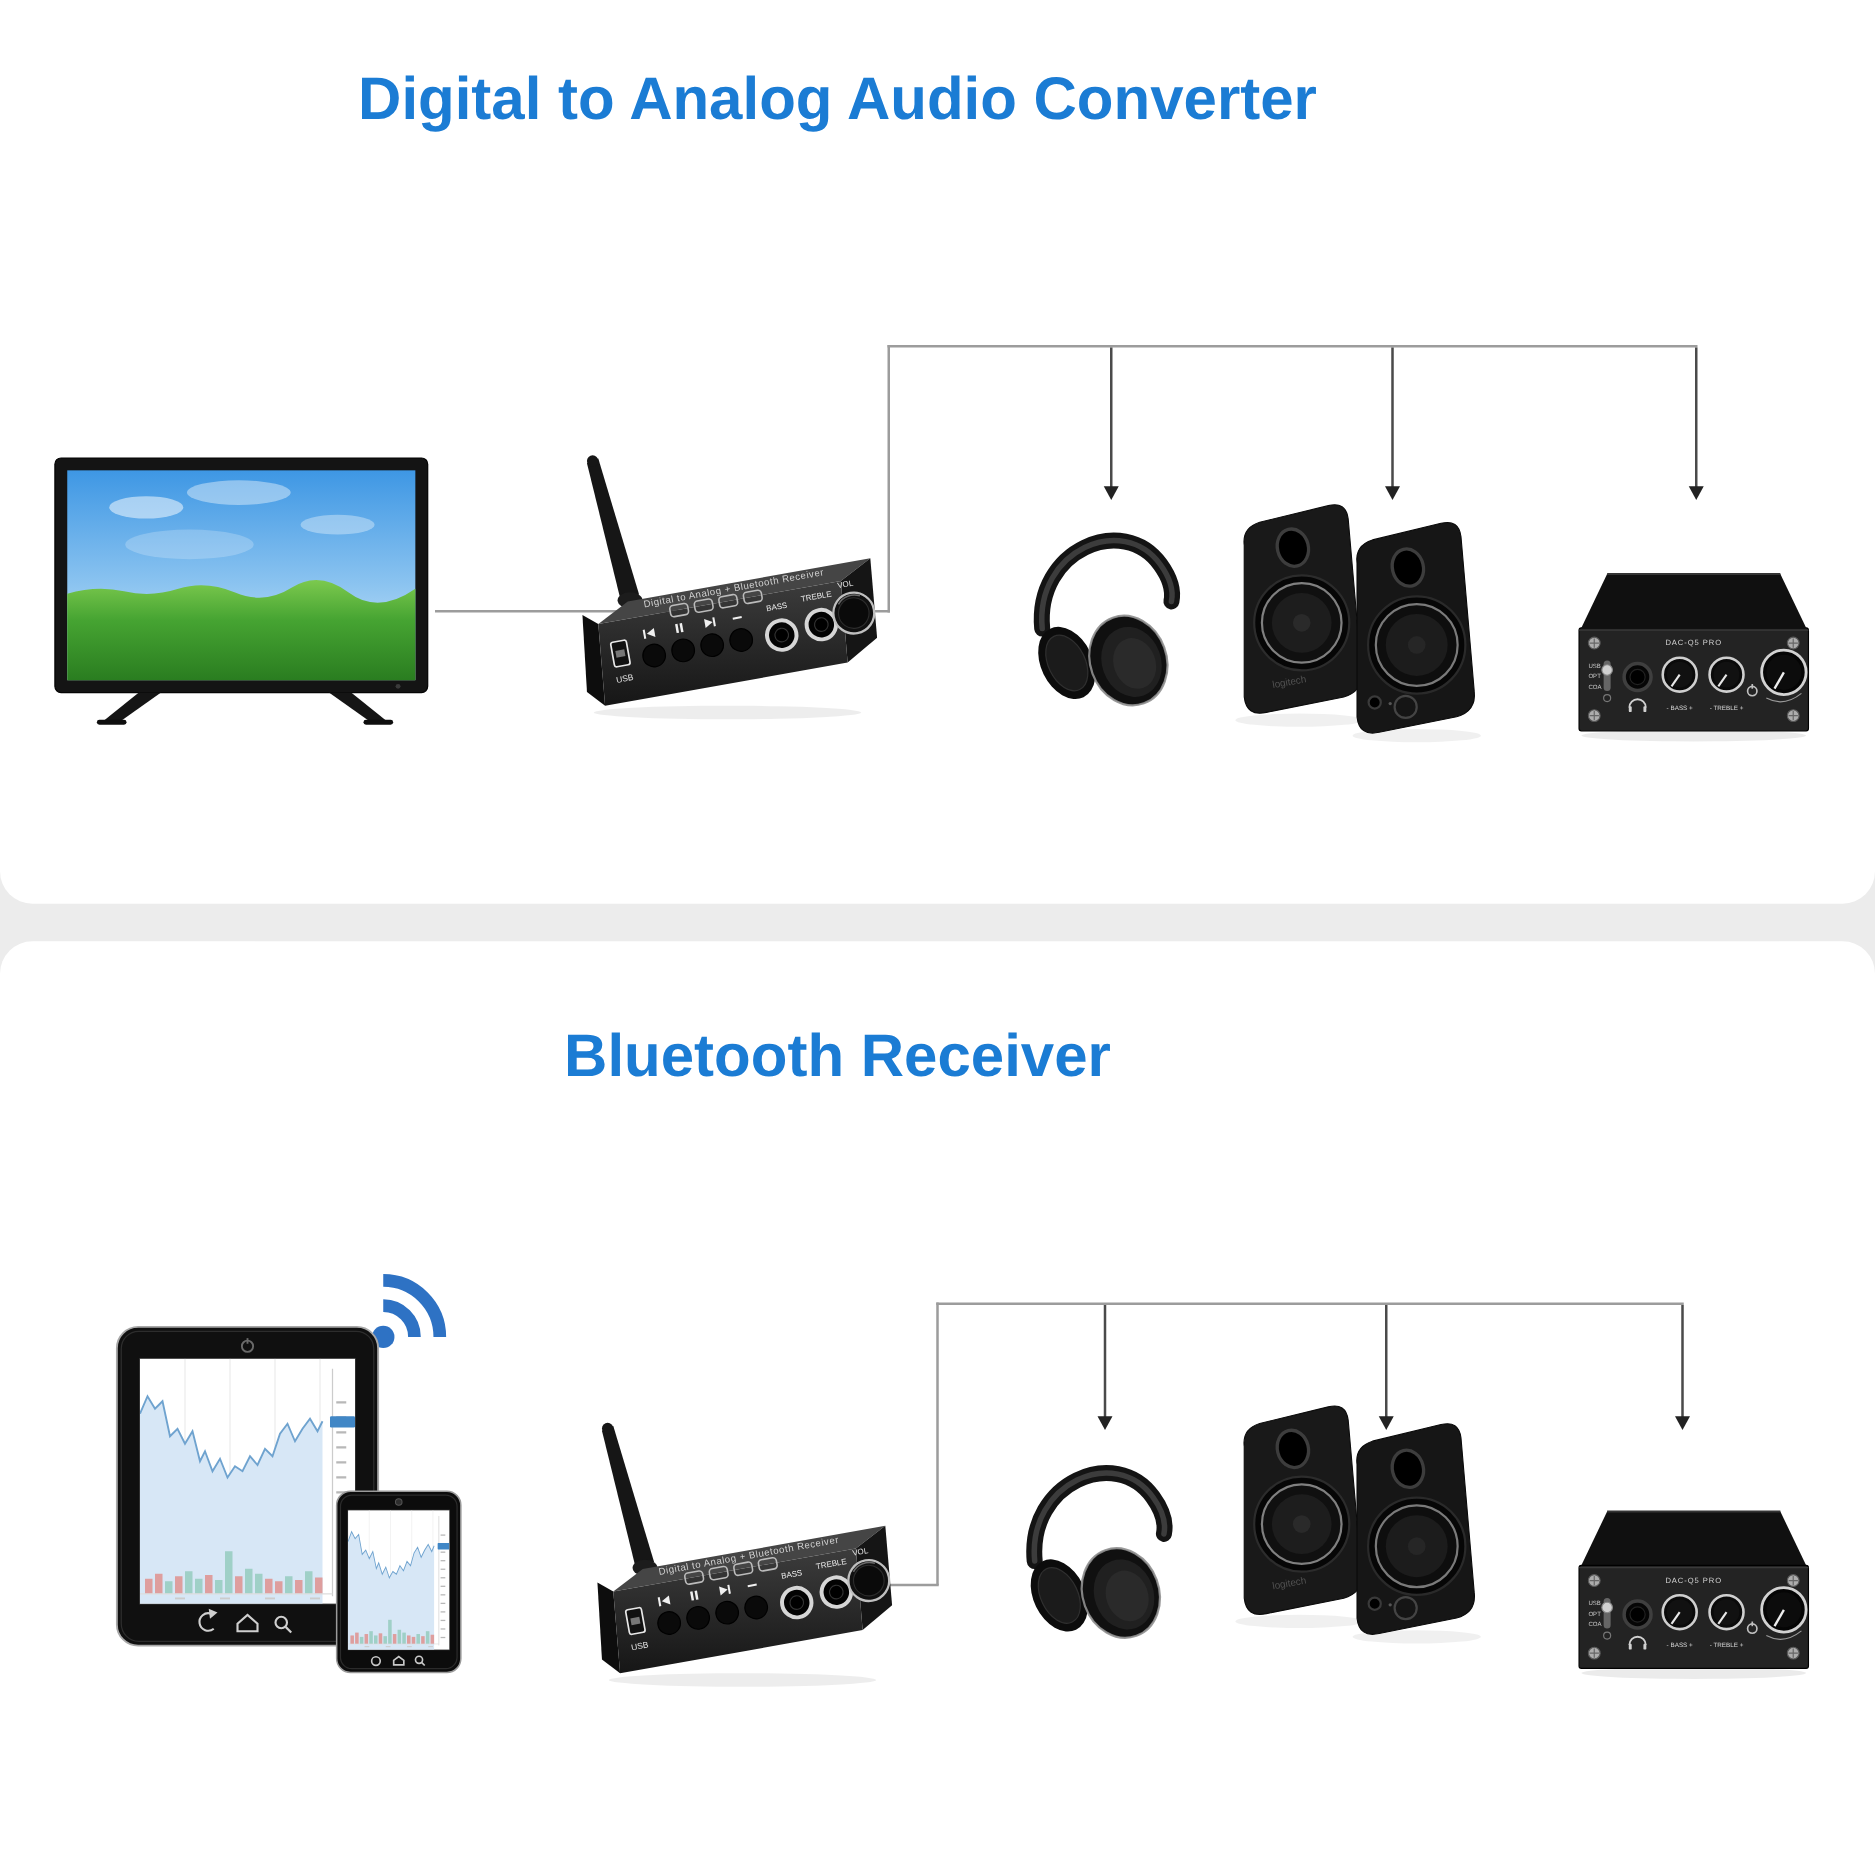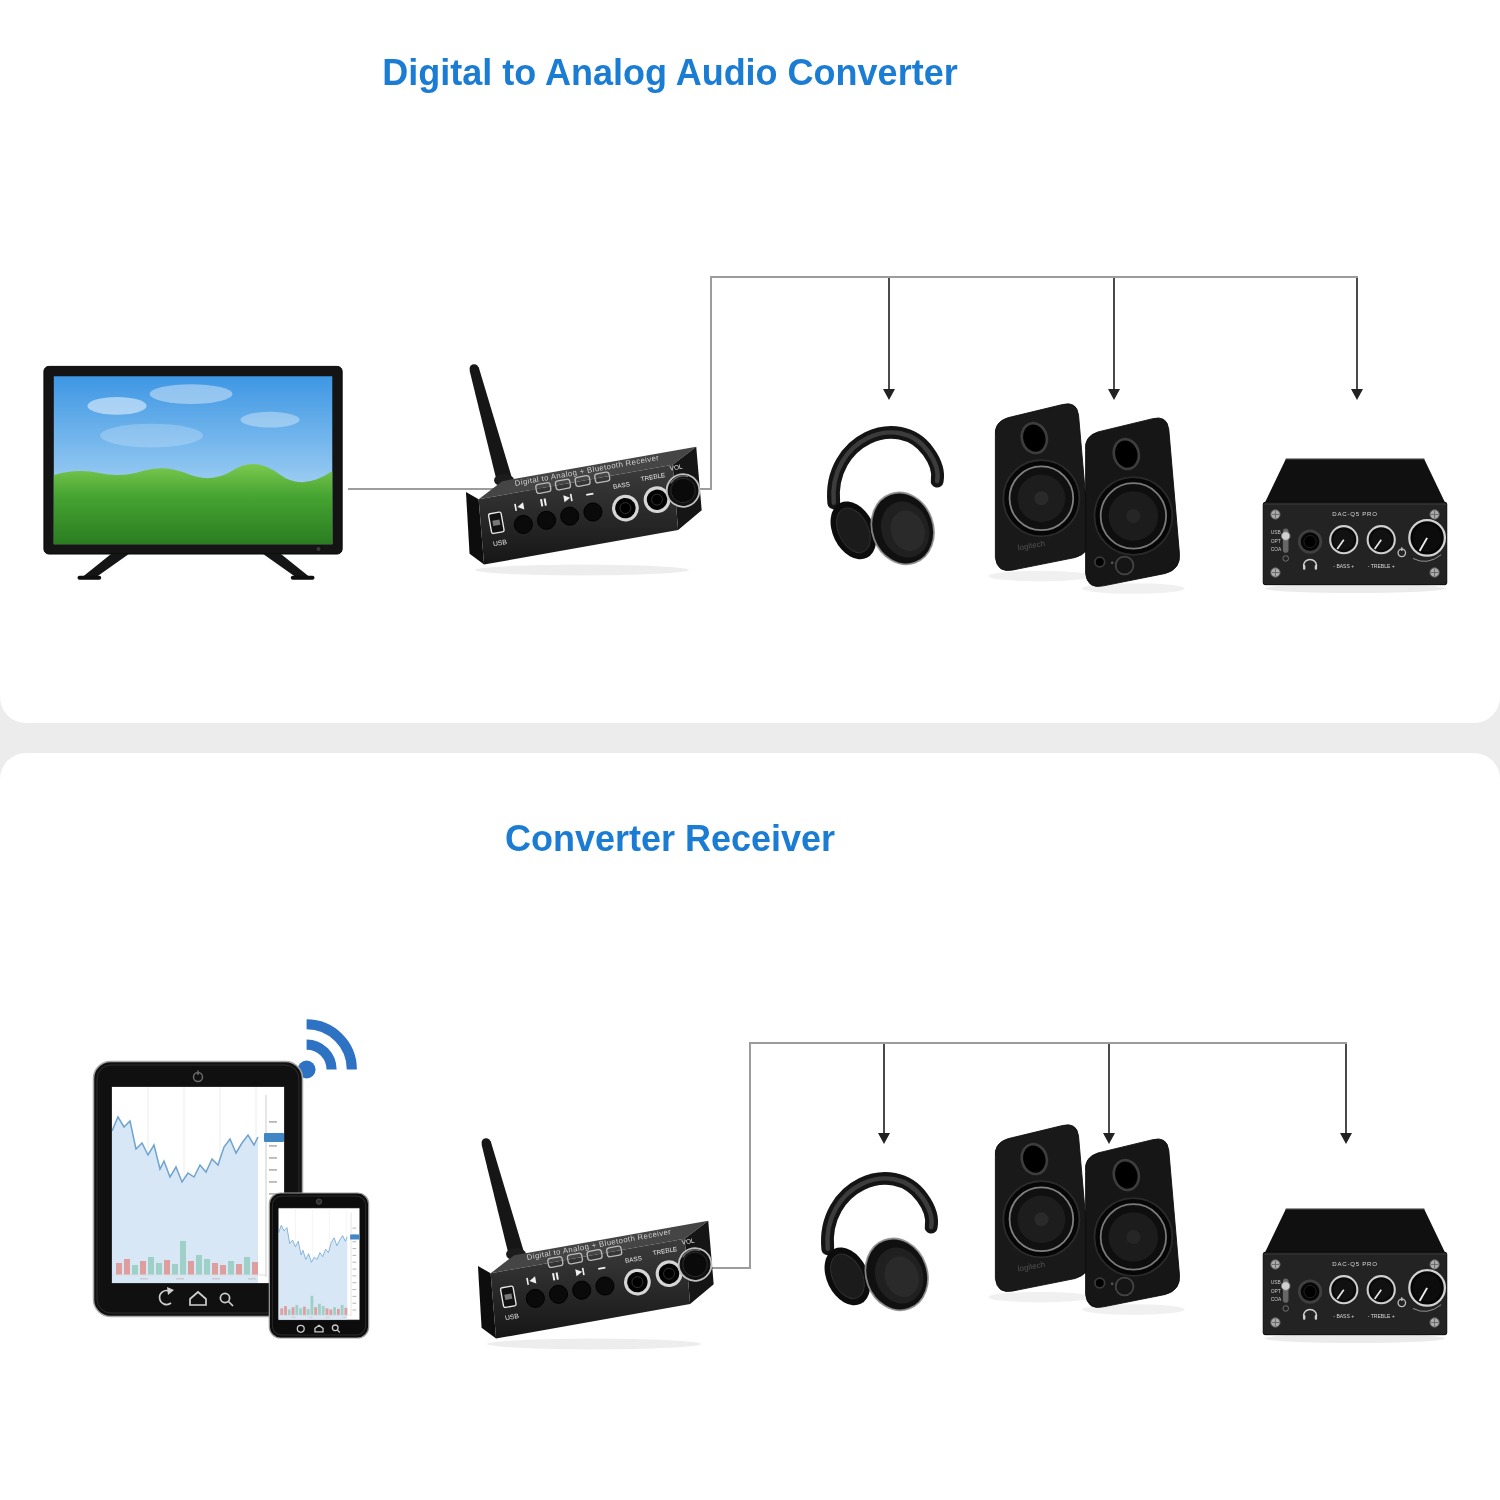--- a/index.html
+++ b/index.html
@@ -2,21 +2,21 @@
 <html><head>
 <meta charset="utf-8">
 <style>
   html,body{margin:0;padding:0;background:#ececec;}
   .page{position:relative;width:1500px;height:1500px;background:#ececec;overflow:hidden;
         font-family:"Liberation Sans",sans-serif;}
   .panel{position:absolute;left:0;width:1500px;background:#ffffff;}
   .panel.top{top:0;height:723px;border-radius:0 0 26px 26px;}
   .panel.bottom{top:753px;height:747px;border-radius:26px 26px 0 0;}
   h1.title{position:absolute;left:0;width:1340px;margin:0;text-align:center;
-           font-size:36px;font-weight:bold;color:#1b7cd4;letter-spacing:0px;z-index:3;}
+           font-size:48px;font-weight:bold;color:#1b7cd4;letter-spacing:0px;z-index:3;}
   .cline{position:absolute;background:#9c9c9c;z-index:1;}
   .cline.h{height:2px;}
   .cline.v{width:2px;}
   .ashaft{position:absolute;width:2px;background:#4a4a4a;z-index:1;}
   .ahead{position:absolute;width:0;height:0;z-index:1;
          border-left:6px solid transparent;border-right:6px solid transparent;
          border-top:11px solid #222222;}
   svg.dev{position:absolute;z-index:2;overflow:visible;}
   svg text{font-family:"Liberation Sans",sans-serif;}
 </style>
@@ -291,21 +291,21 @@
         <path d="M20,52 A32,32 0 0 1 52,84" stroke="#2e72c4" stroke-width="13" fill="none"></path>
         <path d="M20,26 A58,58 0 0 1 78,84" stroke="#2e72c4" stroke-width="13" fill="none"></path>
       </symbol>
     </defs>
   </svg>
 
   <section class="panel top"></section>
   <section class="panel bottom"></section>
 
   <h1 class="title" style="top:52px">Digital to Analog Audio Converter</h1>
-  <h1 class="title" style="top:818px">Converter Receiver</h1>
+  <h1 class="title" style="top:818px">Bluetooth Receiver</h1>
 
   <div class="cline h" style="left:348px;top:488px;width:364px"></div>
   <div class="cline v" style="left:710px;top:276px;height:214px"></div>
   <div class="cline h" style="left:710px;top:276px;width:648px"></div>
   <div class="ashaft" style="left:888px;top:278px;height:112px"></div>
   <div class="ahead" style="left:883px;top:389px"></div>
   <div class="ashaft" style="left:1113px;top:278px;height:112px"></div>
   <div class="ahead" style="left:1108px;top:389px"></div>
   <div class="ashaft" style="left:1356px;top:278px;height:112px"></div>
   <div class="ahead" style="left:1351px;top:389px"></div>

